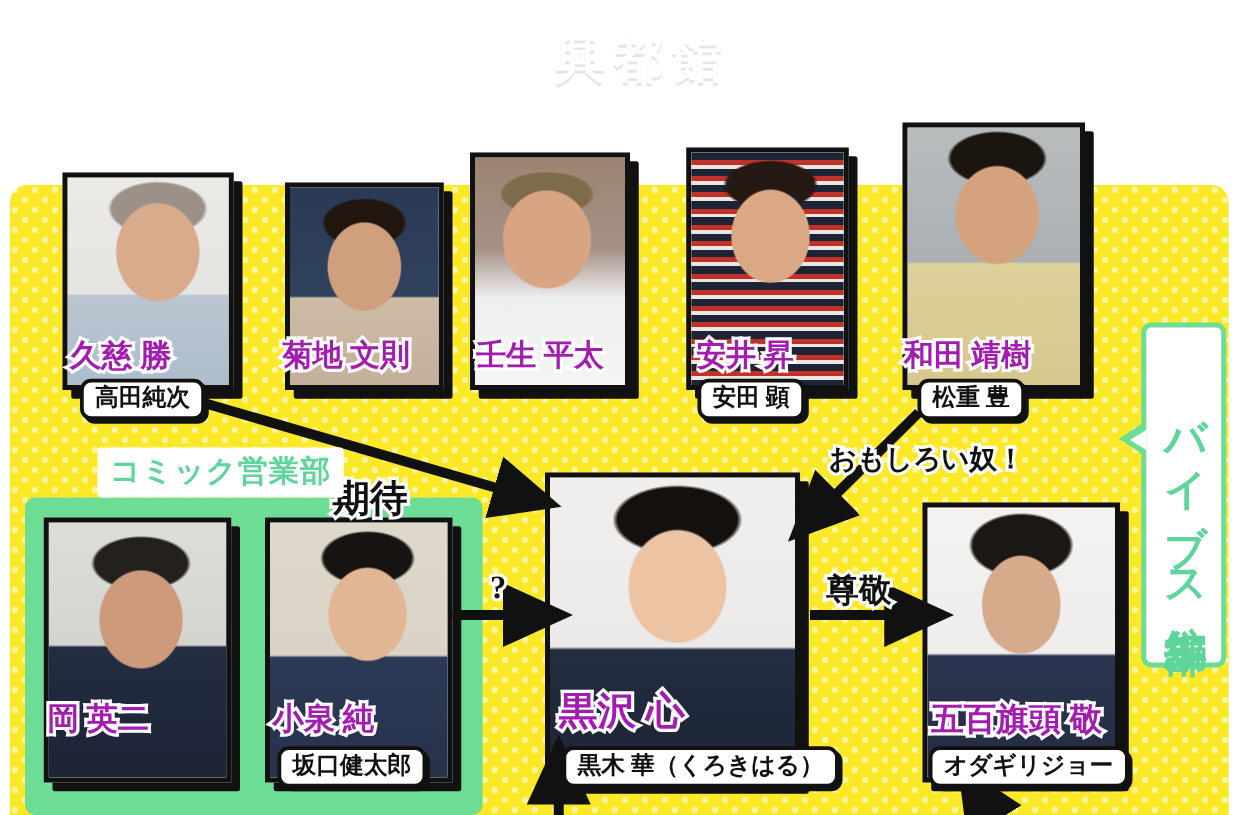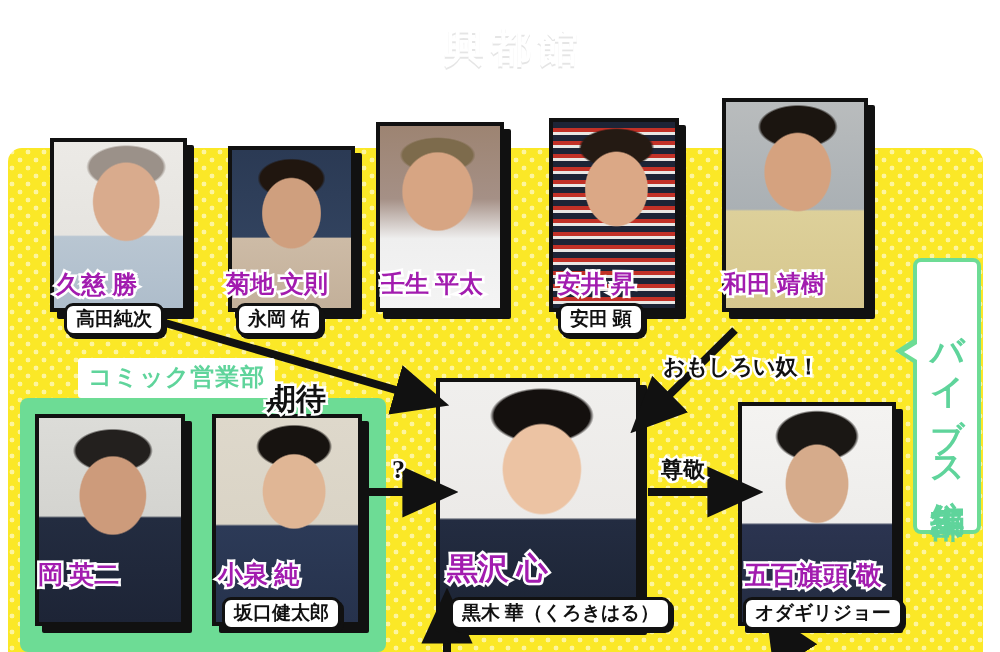--- a/index.html
+++ b/index.html
@@ -277,21 +277,20 @@
   <div class="card" style="left:228px; top:146px; width:127px; height:166px;">
     <div class="shadow"></div>
     <div class="frame">
       <div class="photo" style="background:
              radial-gradient(ellipse 30px 36px at 50% 40%, #cf9f7e 0 96%, rgba(207,159,126,0) 100%),
              radial-gradient(ellipse 34px 20px at 50% 18%, #20160f 0 92%, rgba(32,22,15,0) 100%),
              linear-gradient(180deg, #2b3a54 0%, #31425e 55%, #cdbba6 56%, #c3b09a 100%);"></div>
     </div>
   </div>
   <div class="char-name" style="left:226px; top:268px; font-size:24px;">菊地 文則</div>
-  <div class="actor-name" style="left:236px; top:303px; font-size:19px;">永岡 佑</div>
 
   <div class="card" style="left:376px; top:122px; width:128px; height:190px;">
     <div class="shadow"></div>
     <div class="frame">
       <div class="photo" style="background:
              radial-gradient(ellipse 36px 40px at 48% 36%, #d7a583 0 96%, rgba(215,165,131,0) 100%),
              radial-gradient(ellipse 38px 18px at 48% 16%, #7d6b4c 0 92%, rgba(125,107,76,0) 100%),
              linear-gradient(180deg, #9d8472 0%, #a59086 40%, #efefef 62%, #f4f4f4 100%);"></div>
     </div>
   </div>
@@ -316,20 +315,21 @@
   <div class="card" style="left:722px; top:98px; width:146px; height:214px;">
     <div class="shadow"></div>
     <div class="frame">
       <div class="photo" style="background:
              radial-gradient(ellipse 34px 40px at 52% 34%, #d5a27f 0 96%, rgba(213,162,127,0) 100%),
              radial-gradient(ellipse 40px 22px at 52% 12%, #1b1510 0 92%, rgba(27,21,16,0) 100%),
              linear-gradient(180deg, #b9bcbd 0%, #aab0b4 52%, #ddd09a 53%, #d6c78e 100%);"></div>
     </div>
   </div>
   <div class="char-name" style="left:723px; top:268px; font-size:24px;">和田 靖樹</div>
+  <div class="actor-name" style="left:734px; top:303px; font-size:19px;">松重 豊</div>
 
   <div class="card" style="left:35px; top:414px; width:150px; height:212px;">
     <div class="shadow"></div>
     <div class="frame">
       <div class="photo" style="background:
              radial-gradient(ellipse 34px 40px at 52% 38%, #cd9b7b 0 96%, rgba(205,155,123,0) 100%),
              radial-gradient(ellipse 40px 22px at 52% 16%, #23201e 0 92%, rgba(35,32,30,0) 100%),
              linear-gradient(180deg, #dcdcd8 0%, #d4d4d0 48%, #232c40 49%, #1d2436 100%);"></div>
     </div>
   </div>
@@ -370,15 +370,15 @@
   </div>
   <div class="char-name" style="left:745px; top:558px; font-size:26px;">五百旗頭 敬</div>
   <div class="actor-name" style="left:743px; top:597px; font-size:19px;">オダギリジョー</div>
 
   <div class="rel-label" style="left:266px; top:349px; font-size:30px;margin-top:30px;">期待</div>
 
   <div class="rel-label" style="left:663px; top:352px; font-size:22px;">おもしろい奴！</div>
 
   <div class="rel-label" style="left:392px; top:455px; font-size:26px;">?</div>
 
-  <div class="rel-label" style="left:661px; top:455px; font-size:22px;text-align:center;">尊敬</div>
+  <div class="rel-label" style="left:661px; top:455px; font-size:26px;text-align:center;">尊敬</div>
 
 </div>
 
 </body></html>

